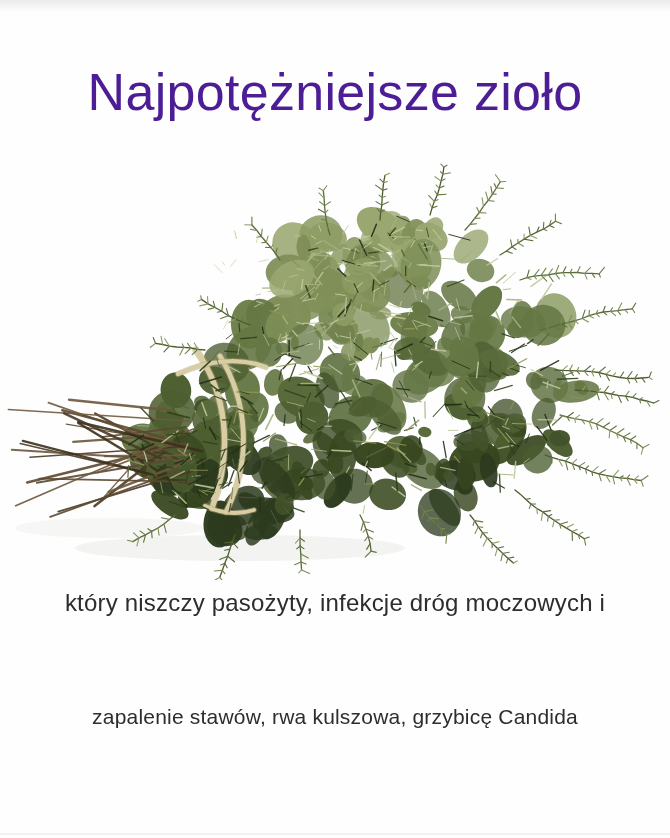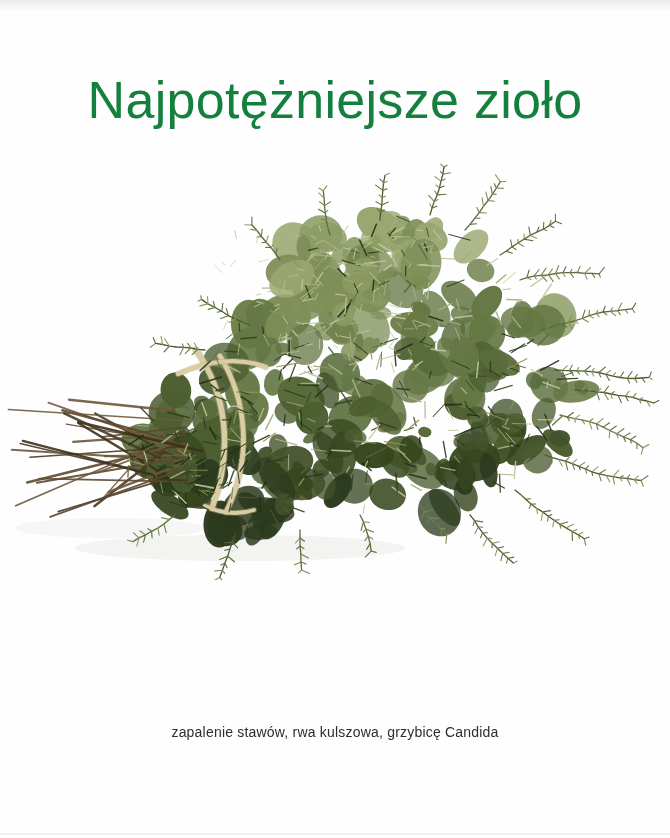--- a/index.html
+++ b/index.html
@@ -16,43 +16,43 @@
     background:linear-gradient(#ebebee,#fefefe);
     pointer-events:none;
   }
   .page::after{
     content:"";position:absolute;bottom:3px;left:0;right:0;height:2px;
     background:#f1f1f3;
     pointer-events:none;
   }
   .title{
     position:absolute;top:58px;left:0;right:0;
-    margin:12px;
+    margin:4px;
     text-align:center;
     font-size:52px;
     font-weight:500;
     letter-spacing:0.3px;
-    color:#15803d;
+    color:#4c1d95;
   }
   .herb-wrap{
     position:absolute;top:160px;left:0;
     width:670px;height:420px;
   }
   .herb-wrap svg{display:block;width:670px;height:420px;}
   .cap{
     position:absolute;left:0;right:0;
     margin:0;
     text-align:center;
     color:#2d2d2d;
     font-weight:400;
     letter-spacing:0.2px;
   }
   .cap1{top:589px;font-size:24px;}
   .cap2{top:645px;font-size:24px;}
-  .cap3{top:724px;font-size:14px;}
+  .cap3{top:705px;font-size:21px;}
 </style>
 </head>
 <body>
 
 <div class="page">
   <h1 class="title">Najpotężniejsze zioło</h1>
 
   <div class="herb-wrap">
     <svg id="herb-svg" viewBox="0 0 670 420" xmlns="http://www.w3.org/2000/svg">
         <ellipse cx="240" cy="388" rx="165" ry="13" fill="#ededea" opacity="0.65"></ellipse>
@@ -1181,14 +1181,15 @@
           <line x1="401.5" y1="141.4" x2="399.9" y2="145.9" stroke="#cfd4ab" stroke-width="1" opacity="0.8"></line>
           <line x1="374.9" y1="97.5" x2="370.9" y2="96.4" stroke="#b9c294" stroke-width="1" opacity="0.8"></line>
           <line x1="399.7" y1="90.1" x2="389.7" y2="95.9" stroke="#b9c294" stroke-width="1" opacity="0.8"></line>
           <line x1="302.4" y1="141.2" x2="314.0" y2="138.6" stroke="#cfd4ab" stroke-width="1" opacity="0.8"></line>
           <line x1="396.2" y1="191.3" x2="388.6" y2="187.3" stroke="#b9c294" stroke-width="1" opacity="0.8"></line>
           <line x1="372.1" y1="81.8" x2="363.6" y2="88.1" stroke="#cfd4ab" stroke-width="1" opacity="0.8"></line>
         </g>
       </svg>
   </div>
 
+  <p class="cap cap1">który niszczy pasożyty, infekcje dróg moczowych i</p>
   <p class="cap cap3">zapalenie stawów, rwa kulszowa, grzybicę Candida</p>
 </div>
 
 </body></html>

